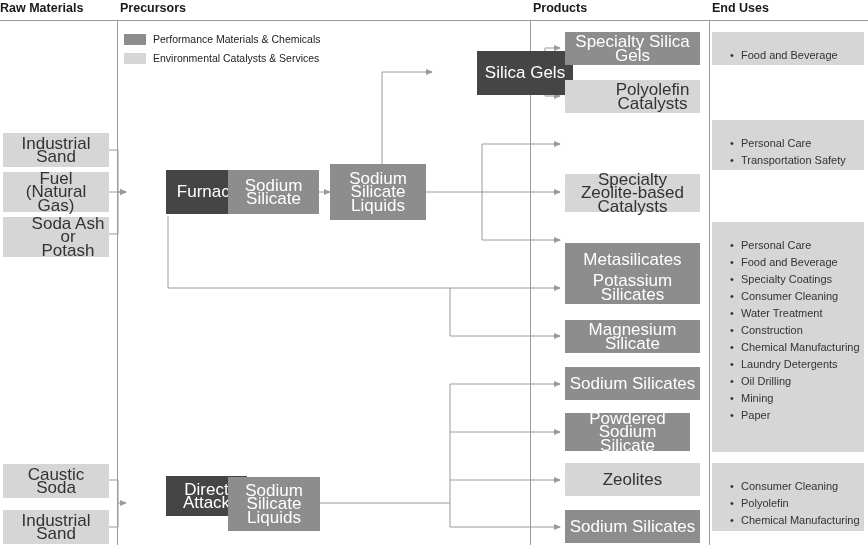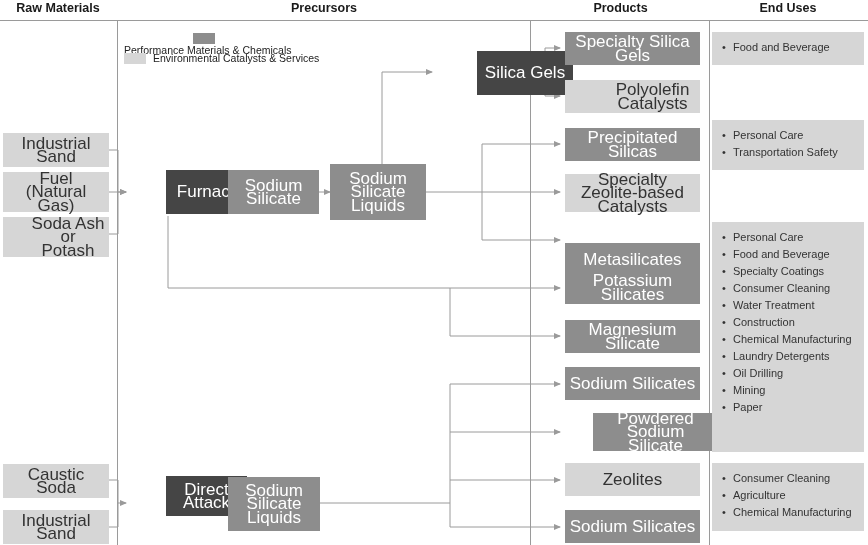--- a/index.html
+++ b/index.html
@@ -16,21 +16,21 @@
     width: 868px;
     height: 545px;
     overflow: hidden;
     background: #ffffff;
   }
   .col-header {
     position: absolute;
     font-size: 12.5px;
     font-weight: bold;
     color: #1a1a1a;
-    text-align: center;
+    text-align: left;
     white-space: nowrap;
   }
   .vrule {
     position: absolute;
     background: #9a9a9a;
     width: 1px;
   }
   .hrule {
     position: absolute;
     background: #9a9a9a;
@@ -79,21 +79,21 @@
   .enduse {
     position: absolute;
     box-sizing: border-box;
     background: #d6d6d6;
     color: #333333;
     font-size: 11px;
     line-height: 17px;
     padding: 7px 10px 7px 10px;
   }
   .enduse ul {
-    margin: 0;
+    margin: 8px;
     padding: 0;
     list-style: none;
   }
   .enduse li {
     position: relative;
     padding-left: 11px;
     white-space: nowrap;
   }
   .enduse li:before {
     content: "\2022";
@@ -119,21 +119,21 @@
   <div class="col-header" style="left:120px; top:1px; width:408px;">Precursors</div>
   <div class="col-header" style="left:533px; top:1px; width:175px;">Products</div>
   <div class="col-header" style="left:712px; top:1px; width:152px;">End Uses</div>
 
   <div class="hrule" style="left:0px; top:20px; width:868px;"></div>
 
   <div class="vrule" style="left:117px; top:20px; height:525px;"></div>
   <div class="vrule" style="left:530px; top:20px; height:525px;"></div>
   <div class="vrule" style="left:709px; top:20px; height:525px;"></div>
 
-  <div class="legend-row" style="left:124px; top:33px;flex-direction:column;">
+  <div class="legend-row" style="left:124px; top:33px;">
     <span class="legend-swatch sw-dark"></span>
     <span>Performance Materials &amp; Chemicals</span>
   </div>
   <div class="legend-row" style="left:124px; top:52px;">
     <span class="legend-swatch sw-light"></span>
     <span>Environmental Catalysts &amp; Services</span>
   </div>
 
   <svg class="connectors" viewBox="0 0 868 545">
     <defs>
@@ -194,28 +194,27 @@
 Silicate
 Liquids</div>
   <div class="box dark" style="left:437px; top:51px; width:96px; height:44px;">Silica Gels</div>
   <div class="box dark" style="left:126px; top:476px; width:81px; height:40px;">Direct Attack</div>
   <div class="box mid" style="left:228px; top:477px; width:92px; height:54px; white-space:pre-line;">Sodium
 Silicate
 Liquids</div>
 
   <div class="box mid" style="left:565px; top:32px; width:135px; height:33px;">Specialty Silica Gels</div>
   <div class="box light" style="left:565px; top:80px; width:135px; height:33px;padding-left:44px;">Polyolefin Catalysts</div>
-  <div class="box mid" style="left:565px; top:128px; width:135px; height:33px;">Precipitated Silicas</div>
   <div class="box light" style="left:565px; top:174px; width:135px; height:38px; white-space:pre-line;">Specialty Zeolite-based
 Catalysts</div>
   <div class="box mid" style="left:565px; top:223px; width:135px; height:33px;margin-top:20px;">Metasilicates</div>
   <div class="box mid" style="left:565px; top:271px; width:135px; height:33px;">Potassium Silicates</div>
   <div class="box mid" style="left:565px; top:320px; width:135px; height:33px;">Magnesium Silicate</div>
   <div class="box mid" style="left:565px; top:367px; width:135px; height:33px;">Sodium Silicates</div>
-  <div class="box mid" style="left:565px; top:413px; width:125px; height:38px; white-space:pre-line;margin-left:28px;">Powdered Sodium
+  <div class="box mid" style="left:565px; top:413px; width:125px; height:38px; white-space:pre-line;">Powdered Sodium
 Silicate</div>
   <div class="box light" style="left:565px; top:463px; width:135px; height:33px;">Zeolites</div>
   <div class="box mid" style="left:565px; top:510px; width:135px; height:33px;">Sodium Silicates</div>
 
   <div class="enduse" style="left:712px; top:32px; width:152px; height:33px;">
     <ul>
       <li>Food and Beverage</li>
     </ul>
   </div>
 
@@ -238,18 +237,18 @@
       <li>Laundry Detergents</li>
       <li>Oil Drilling</li>
       <li>Mining</li>
       <li>Paper</li>
     </ul>
   </div>
 
   <div class="enduse" style="left:712px; top:463px; width:152px; height:68px;">
     <ul>
       <li>Consumer Cleaning</li>
-      <li>Agriculture</li>
+      <li>Polyolefin</li>
       <li>Chemical Manufacturing</li>
     </ul>
   </div>
 
 </div>
 
 </body></html>

